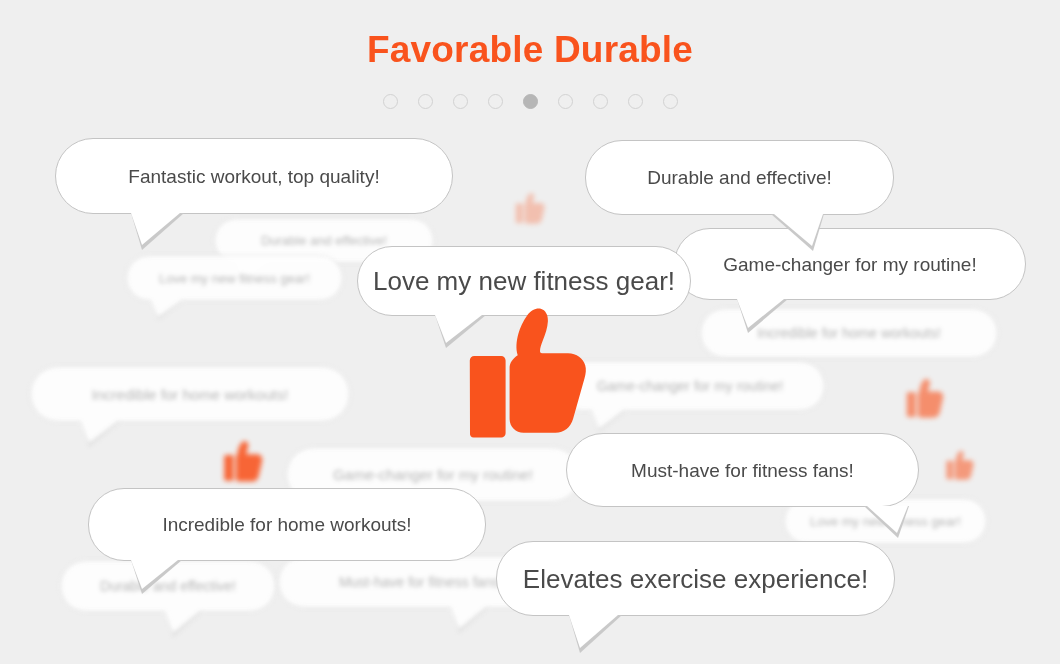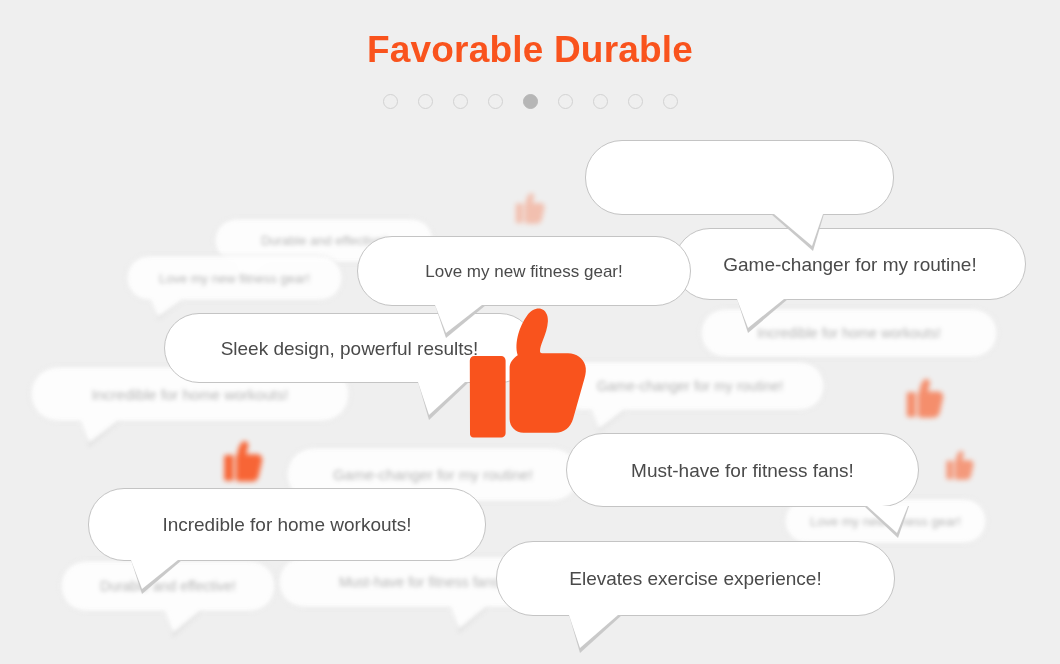--- a/index.html
+++ b/index.html
@@ -210,57 +210,58 @@
     </svg>
   </div>
 
   <div class="thumb thumb-mid" style="left:940px; top:448px; filter:blur(2.8px); opacity:0.55;">
     <svg width="34" height="32" viewBox="0 0 120 115">
       <path fill="#f9531d" d="M26 46h20v66H26a4 4 0 0 1-4-4V50a4 4 0 0 1 4-4z"></path>
       <path fill="#f9531d" d="M56 44c0-10 4-18 8-26 3-6 10-9 15-6 5 3 6 9 4 15-2 6-4 11-4 17h27c9 0 15 8 13 17l-9 40c-2 8-8 13-16 13H60a8 8 0 0 1-8-8V52c0-3 2-6 4-8z"></path>
     </svg>
   </div>
 
+  <div class="bubble layer-front" style="left:55px; top:138px; width:398px; height:76px; border-radius:38px; font-size:19px; z-index:34;">
+    <span class="txt">Fantastic workout, top quality!</span>
+    <span class="tail dl-border" style="left:75px; top:74px; border-left-width:11px; border-right-width:42px; border-top-width:37px;"></span>
+    <span class="tail dl-fill" style="left:75px; top:74px; border-left-width:11px; border-right-width:38px; border-top-width:32px;"></span>
+  </div>
 
   <div class="bubble layer-front" style="left:585px; top:140px; width:309px; height:75px; border-radius:37px; font-size:19px; z-index:33;">
+    <span class="txt">Durable and effective!</span>
     <span class="tail dr-border" style="left:185px; top:73px; border-right-width:11px; border-left-width:42px; border-top-width:37px;"></span>
     <span class="tail dr-fill" style="left:188px; top:73px; border-right-width:11px; border-left-width:38px; border-top-width:32px;"></span>
   </div>
 
   <div class="bubble layer-front" style="left:674px; top:228px; width:352px; height:72px; border-radius:36px; font-size:19px; z-index:32;">
     <span class="txt">Game-changer for my routine!</span>
     <span class="tail dl-border" style="left:62px; top:70px; border-left-width:11px; border-right-width:40px; border-top-width:34px;"></span>
     <span class="tail dl-fill" style="left:62px; top:70px; border-left-width:11px; border-right-width:36px; border-top-width:29px;"></span>
   </div>
 
-  <div class="bubble layer-front" style="left:357px; top:236px; width:334px; height:70px; border-radius:35px; font-size:17px; z-index:36;">
+  <div class="bubble layer-front" style="left:357px; top:246px; width:334px; height:70px; border-radius:35px; font-size:26px; z-index:36;">
     <span class="txt">Love my new fitness gear!</span>
     <span class="tail dl-border" style="left:77px; top:68px; border-left-width:11px; border-right-width:40px; border-top-width:33px;"></span>
     <span class="tail dl-fill" style="left:77px; top:68px; border-left-width:11px; border-right-width:36px; border-top-width:28px;"></span>
   </div>
 
-  <div class="bubble layer-front" style="left:164px; top:313px; width:371px; height:70px; border-radius:35px; font-size:19px; z-index:35;">
-    <span class="txt">Sleek design, powerful results!</span>
-    <span class="tail dl-border" style="left:253px; top:68px; border-left-width:11px; border-right-width:40px; border-top-width:38px;"></span>
-    <span class="tail dl-fill" style="left:253px; top:68px; border-left-width:11px; border-right-width:36px; border-top-width:33px;"></span>
-  </div>
 
   <div class="bubble layer-front" style="left:88px; top:488px; width:398px; height:73px; border-radius:36px; font-size:19px; z-index:37;">
     <span class="txt">Incredible for home workouts!</span>
     <span class="tail dl-border" style="left:42px; top:71px; border-left-width:11px; border-right-width:40px; border-top-width:34px;"></span>
     <span class="tail dl-fill" style="left:42px; top:71px; border-left-width:11px; border-right-width:36px; border-top-width:29px;"></span>
   </div>
 
   <div class="bubble layer-front" style="left:566px; top:433px; width:353px; height:74px; border-radius:37px; font-size:19px; z-index:34;">
     <span class="txt">Must-have for fitness fans!</span>
     <span class="tail dr-border" style="left:297px; top:72px; border-right-width:11px; border-left-width:34px; border-top-width:32px;"></span>
     <span class="tail dr-fill" style="left:300px; top:72px; border-right-width:11px; border-left-width:30px; border-top-width:27px;"></span>
   </div>
 
-  <div class="bubble layer-front" style="left:496px; top:541px; width:399px; height:75px; border-radius:37px; font-size:19px; z-index:38;">
+  <div class="bubble layer-front" style="left:496px; top:541px; width:399px; height:75px; border-radius:37px; font-size:26px; z-index:38;">
     <span class="txt">Elevates exercise experience!</span>
     <span class="tail dl-border" style="left:72px; top:73px; border-left-width:11px; border-right-width:42px; border-top-width:38px;"></span>
     <span class="tail dl-fill" style="left:72px; top:73px; border-left-width:11px; border-right-width:38px; border-top-width:33px;"></span>
   </div>
 
   <div class="thumb thumb-main" style="left:462px; top:304px;">
     <svg width="128" height="140" viewBox="0 0 128 140">
       <g fill="#f9531d">
         <path d="M8 129V129c-.4 2.6 1.2 4.6 3.6 4.6h27.6c2.4 0 4.4-2 4.4-4.4V56.5c0-2.4-2-4.4-4.4-4.4H12.2c-2.4 0-4.4 2-4.4 4.4z"></path>
         <path d="M55.7 51.2c-2.1-6.5-1.4-13.9 0.6-21.2 1.7-6.2 4.8-12.9 9-18.8 3.4-4.8 9.1-7.7 13.5-6.5 4.7 1.3 7.4 6.2 7.1 12.5-.3 6.4-2.6 13.1-5.1 19.4-1.6 4-2.8 7.6-2.8 10.7 0 1.1.9 2 2 2h26.1c8.5 0 15.1 5.1 17.1 12 1.2 4.1.6 8.4-.6 12.7l-11.5 40.8c-2.4 8.5-9 14-17.6 14H61.5c-7.7 0-13.9-6.2-13.9-13.9V63.6c0-4.7 3.1-8.9 8.1-12.4z"></path>

